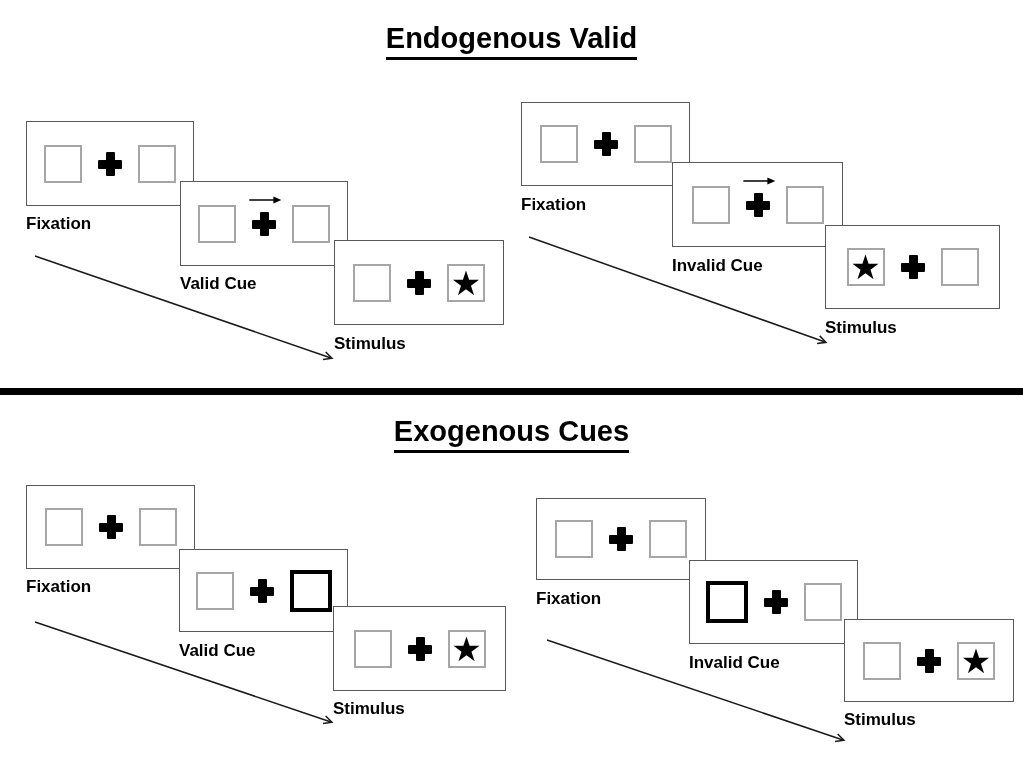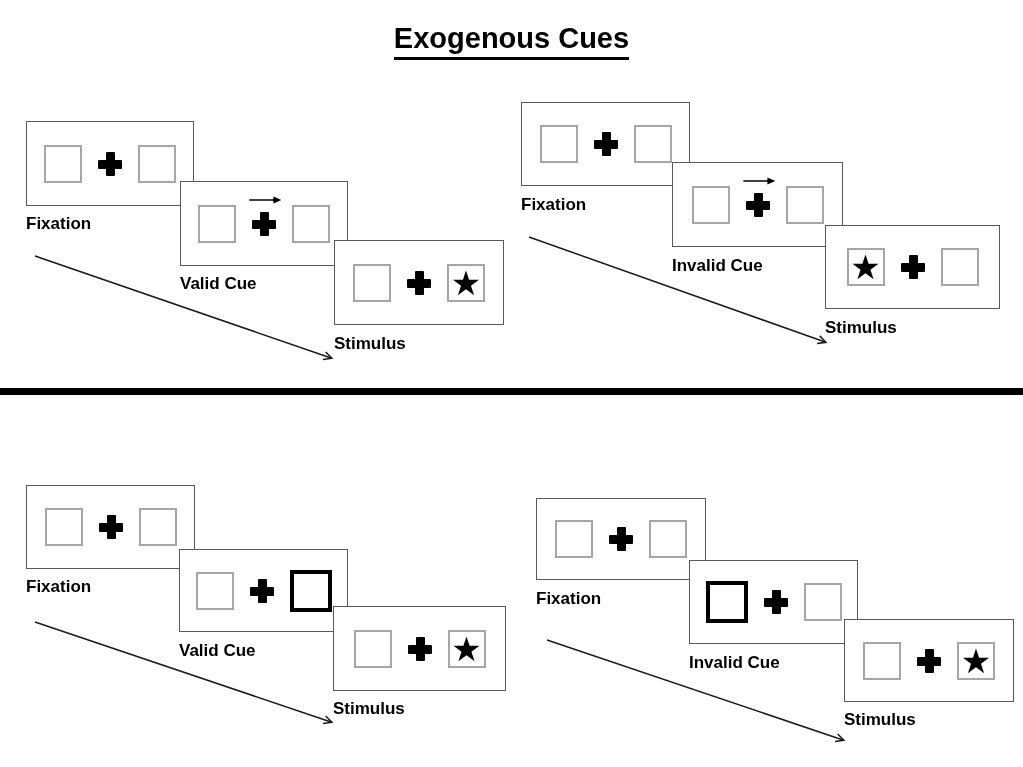--- a/index.html
+++ b/index.html
@@ -118,21 +118,21 @@
         <path d="M1,1 L9,5 L1,9" fill="none" stroke="#1a1a1a" stroke-width="1.5"></path>
       </marker>
     </defs>
     <line x1="35" y1="256" x2="331" y2="358" marker-end="url(#ah)"></line>
     <line x1="529" y1="237" x2="825" y2="342" marker-end="url(#ah)"></line>
     <line x1="35" y1="622" x2="331" y2="722" marker-end="url(#ah)"></line>
     <line x1="547" y1="640" x2="843" y2="740" marker-end="url(#ah)"></line>
   </svg>
 
   <div class="title" id="title-endo">
-    <span class="title-text">Exogenous Cues</span>
+    <span class="title-text">Endogenous Valid</span>
   </div>
 
   <div class="pnl" id="ev1">
     <span class="box"></span>
     <span class="plus"></span>
     <span class="box"></span>
   </div>
   <div class="lbl" id="lev1">Fixation</div>
 
   <div class="pnl" id="ev2">
@@ -175,20 +175,23 @@
 
   <div class="pnl" id="ei3">
     <span class="box star-box">★</span>
     <span class="plus"></span>
     <span class="box"></span>
   </div>
   <div class="lbl" id="lei3">Stimulus</div>
 
   <div class="divider"></div>
 
+  <div class="title" id="title-exo">
+    <span class="title-text">Exogenous Cues</span>
+  </div>
 
   <div class="pnl" id="xv1">
     <span class="box"></span>
     <span class="plus"></span>
     <span class="box"></span>
   </div>
   <div class="lbl" id="lxv1">Fixation</div>
 
   <div class="pnl" id="xv2">
     <span class="box"></span>

